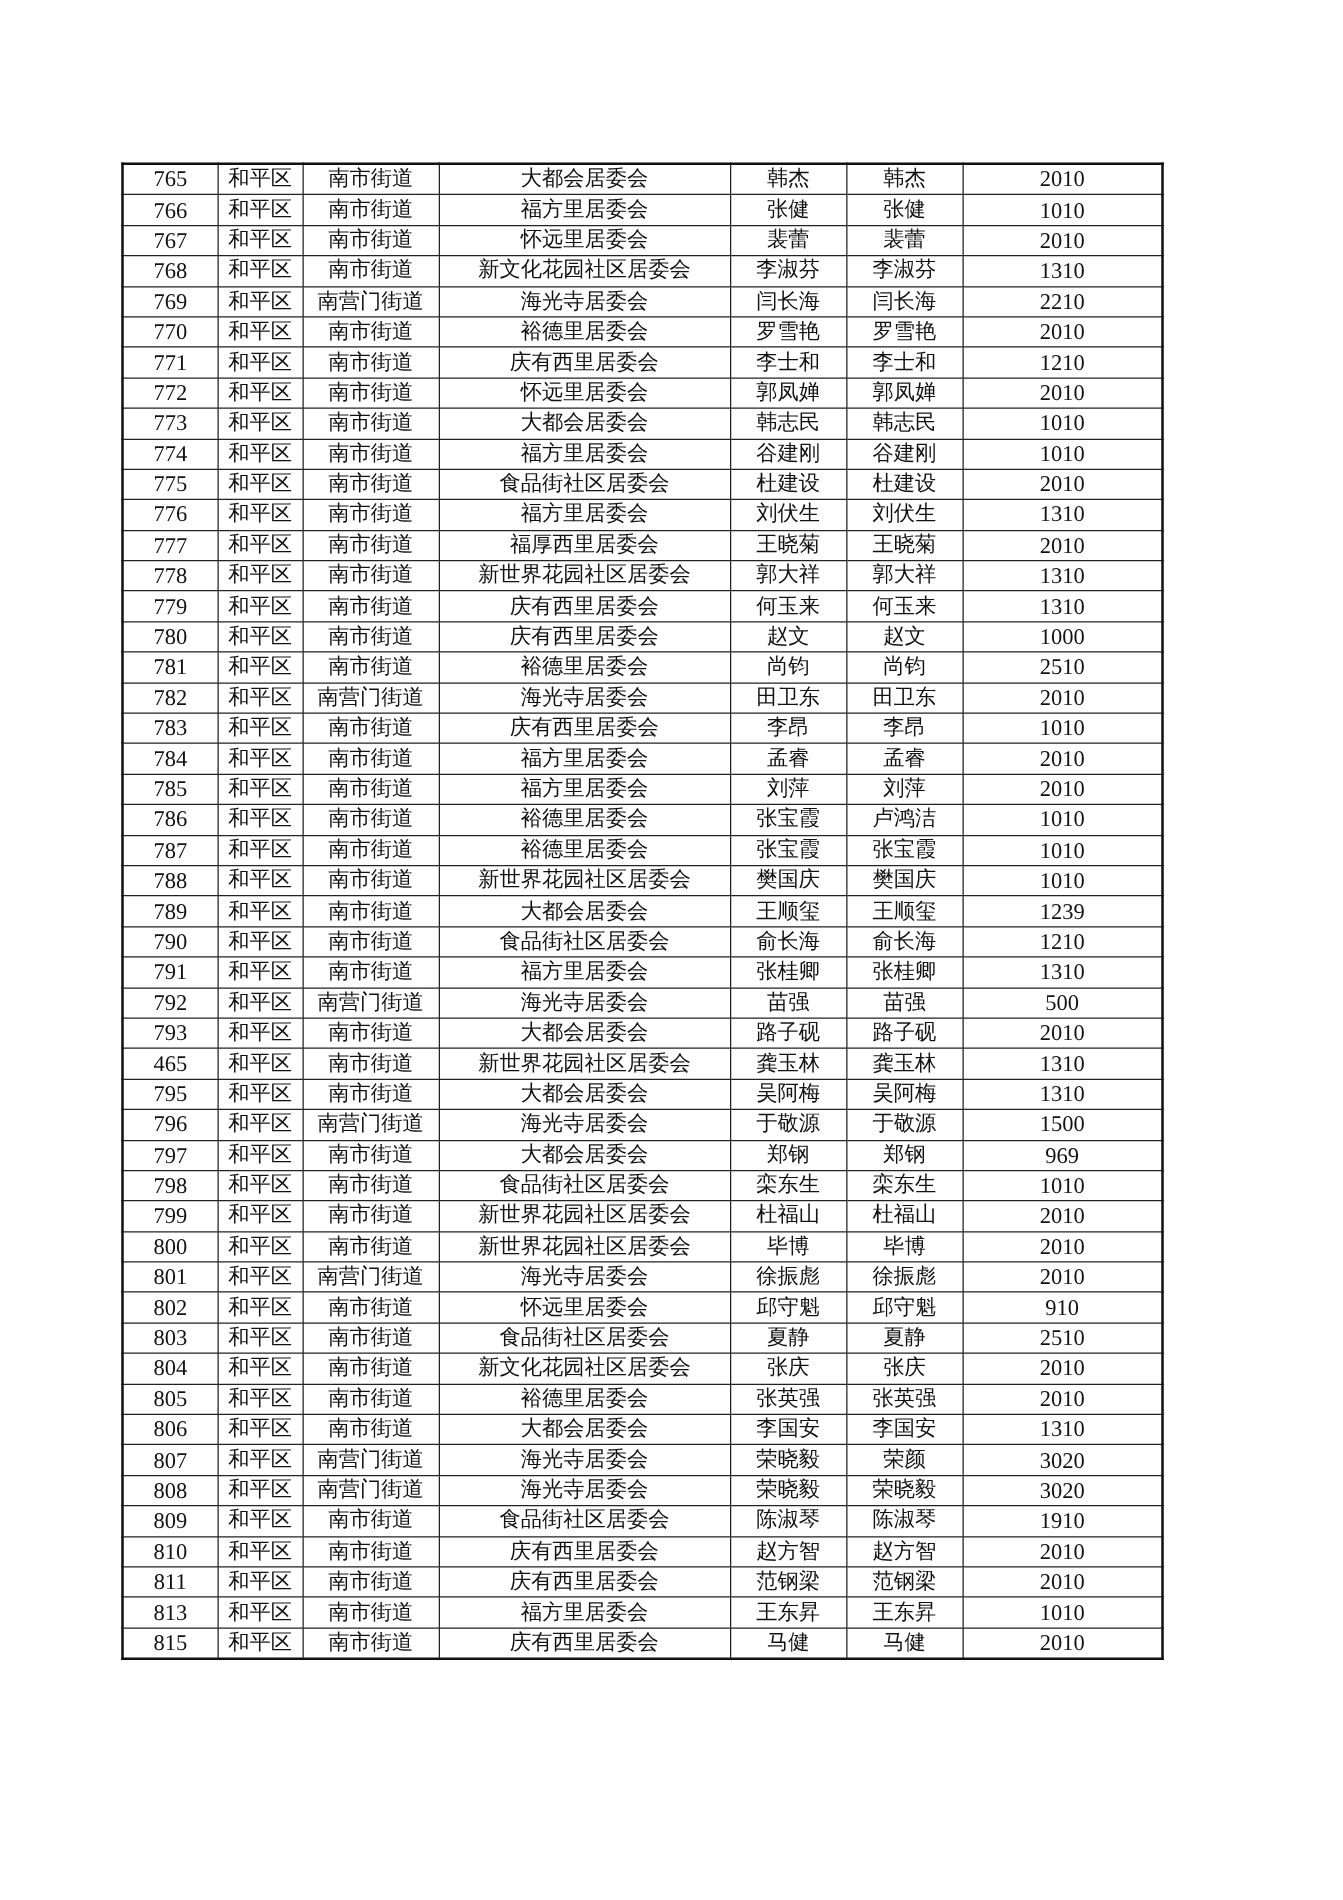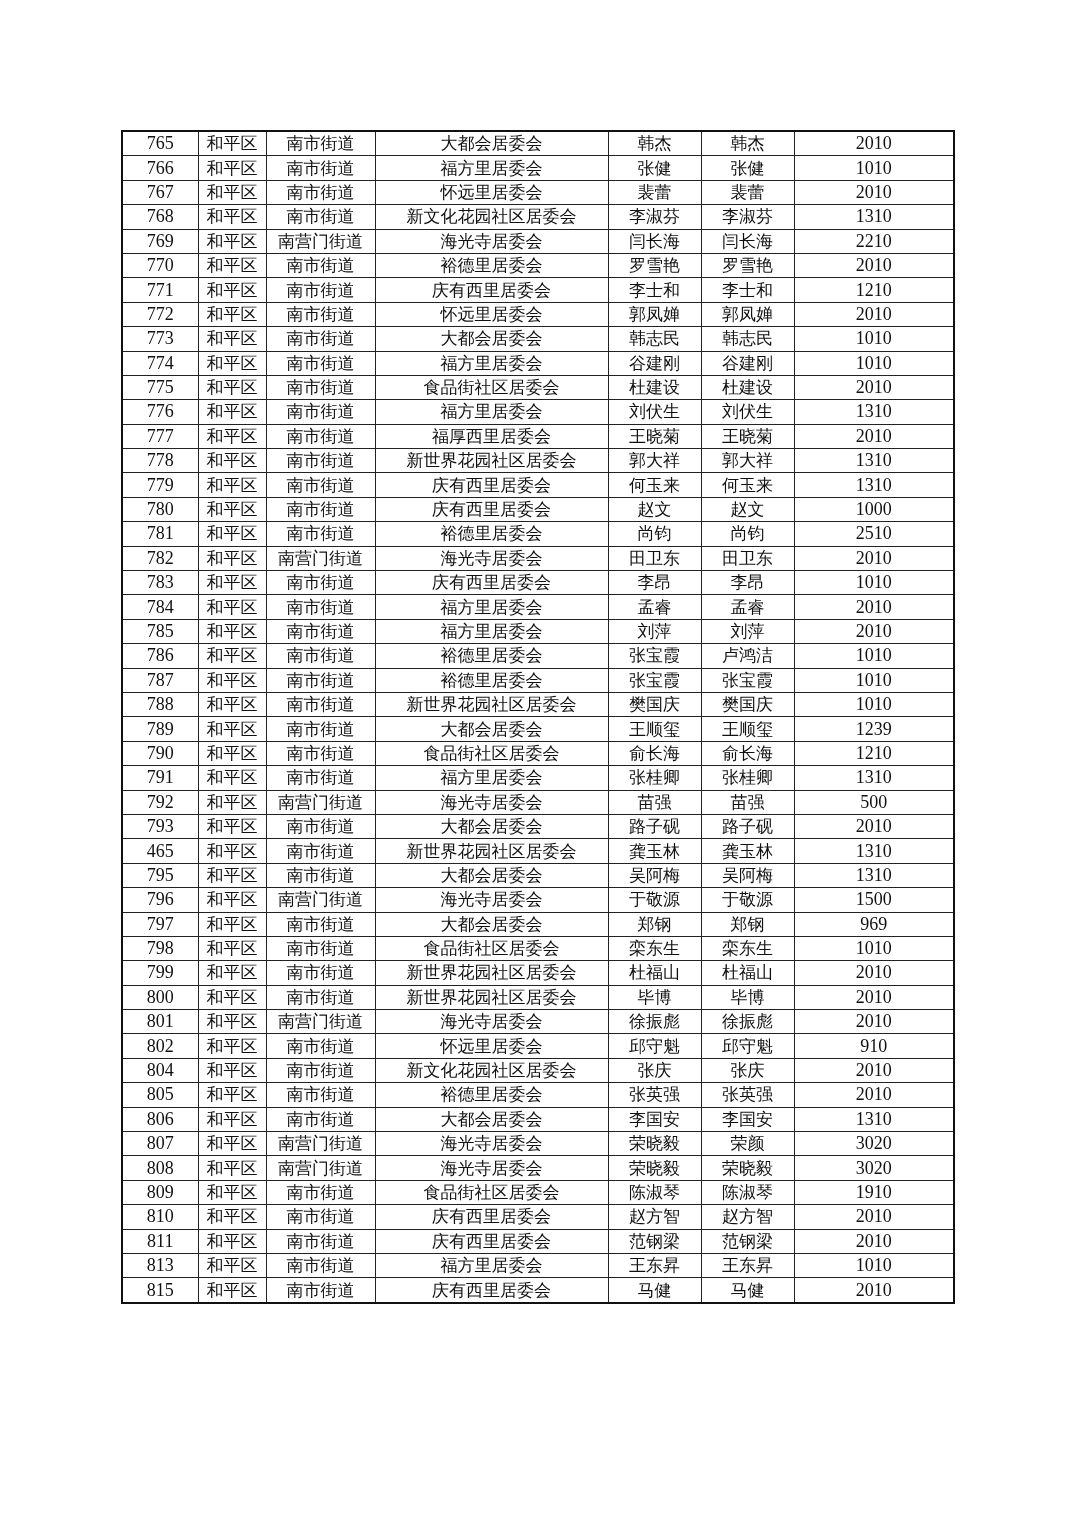--- a/index.html
+++ b/index.html
@@ -1,19 +1,19 @@
 <!DOCTYPE html>
 <html><head>
 <meta charset="utf-8">
 <style>
   html, body { margin: 0; padding: 0; background: #ffffff; }
   body { width: 1074px; height: 1520px; position: relative; overflow: hidden;
          font-family: "DejaVu Serif", "Liberation Serif", serif; color: #111; }
   .sheet { position: absolute; left: 97px; top: 130px; }
-  table { border-collapse: collapse; table-layout: fixed; margin-left: 24px; }
+  table { border-collapse: collapse; table-layout: fixed; }
   td { border: 1px solid #222; height: 23.4px; padding: 0; text-align: center;
        font-size: 17px; line-height: 23px; white-space: nowrap; overflow: hidden; }
   table { border: 2px solid #111; }
   td.num { font-family: "Liberation Serif", "DejaVu Serif", serif; font-size: 18px; }
   td.amt { font-family: "Liberation Serif", "DejaVu Serif", serif; font-size: 18px; }
 </style>
 </head>
 <body>
 
 <div class="sheet">
@@ -364,20 +364,29 @@
         <tr>
           <td class="num">802</td>
           <td>和平区</td>
           <td>南市街道</td>
           <td>怀远里居委会</td>
           <td>邱守魁</td>
           <td>邱守魁</td>
           <td class="amt">910</td>
         </tr>
         <tr>
+          <td class="num">803</td>
+          <td>和平区</td>
+          <td>南市街道</td>
+          <td>食品街社区居委会</td>
+          <td>夏静</td>
+          <td>夏静</td>
+          <td class="amt">2510</td>
+        </tr>
+        <tr>
           <td class="num">804</td>
           <td>和平区</td>
           <td>南市街道</td>
           <td>新文化花园社区居委会</td>
           <td>张庆</td>
           <td>张庆</td>
           <td class="amt">2010</td>
         </tr>
         <tr>
           <td class="num">805</td>

